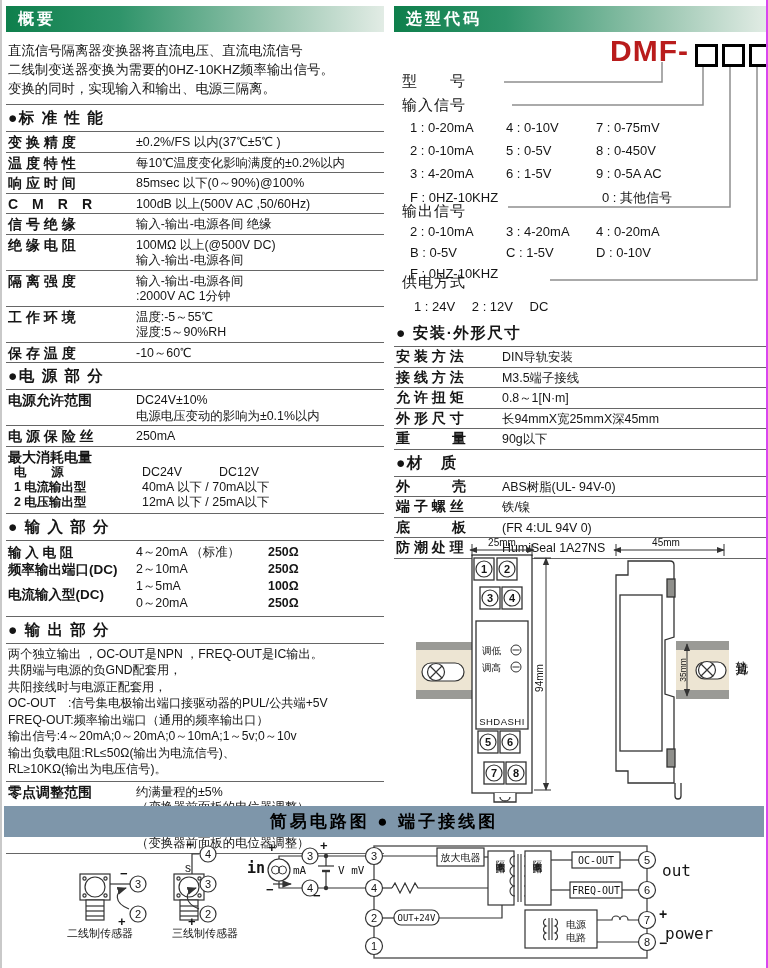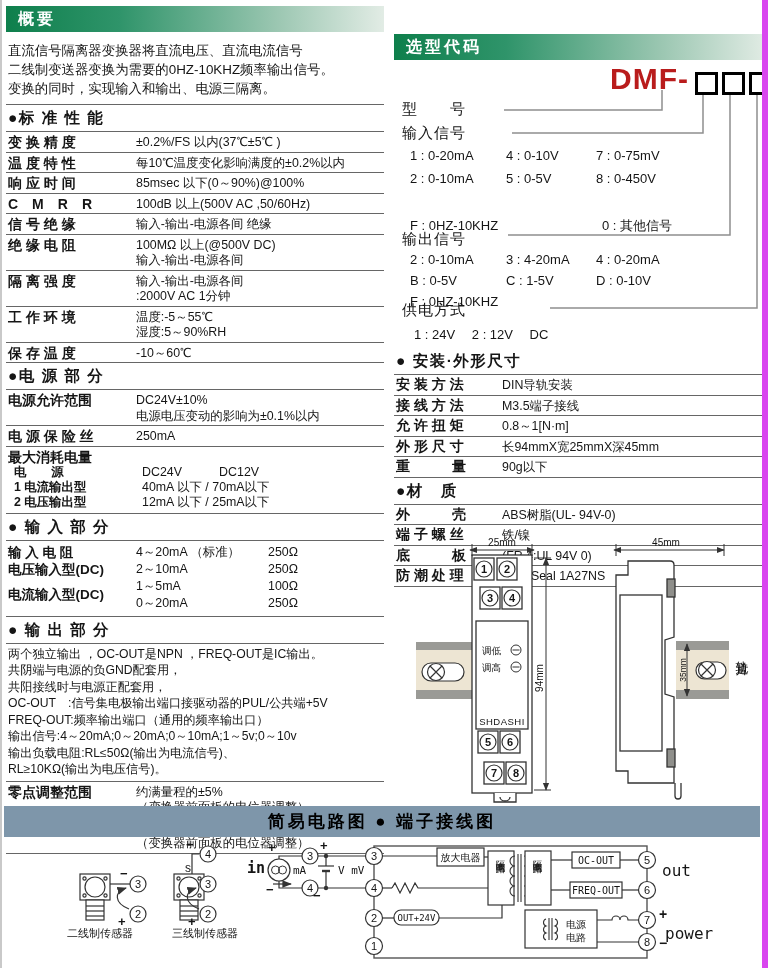--- a/index.html
+++ b/index.html
@@ -1,39 +1,39 @@
 <!DOCTYPE html>
 <html><head>
 <meta charset="utf-8">
 <style>
   html,body{margin:0;padding:0;background:#fff;}
   body{width:768px;height:968px;position:relative;font-family:"Liberation Sans",sans-serif;color:#151515;}
-  .page{position:absolute;inset:0;background:#fff;border-left:2px solid #c9c9c9;border-right:6px solid #d946ef;box-sizing:border-box;overflow:hidden;}
+  .page{position:absolute;inset:0;background:#fff;border-left:2px solid #c9c9c9;border-right:2px solid #d946ef;box-sizing:border-box;overflow:hidden;}
   .col-left{position:absolute;left:4px;top:6px;width:378px;}
-  .col-right{position:absolute;left:392px;top:6px;width:373px;margin-top:28px;}
+  .col-right{position:absolute;left:392px;top:6px;width:373px;}
   .hdr{height:26px;line-height:26px;color:#fff;font-weight:bold;font-size:16px;padding-left:12px;letter-spacing:3px;
        background:linear-gradient(90deg,#0e7f4c 0%,#2f946a 30%,#9cc7b2 72%,#e2ece5 100%);}
   .intro{margin:9px 0 6px 2px;font-size:13.4px;line-height:19px;}
   .hline{border-top:1px solid #666;}
   .sec-title{font-size:15.5px;font-weight:bold;letter-spacing:1.5px;padding:3px 2px 2px;}
   .spec{border-bottom:1px solid #666;}
   .srow{display:flex;border-top:1px solid #666;padding:2px 0 1px;}
   .srow .lbl{width:128px;flex-shrink:0;font-weight:bold;font-size:14px;line-height:16px;padding-left:2px;}
   .srow .val{font-size:12.4px;line-height:15.5px;padding-top:1px;}
   .cons{border-top:1px solid #666;padding:2px 0 3px;}
   .cons .clabel{font-weight:bold;font-size:14px;line-height:16px;padding-left:2px;}
   .cons .cline{display:flex;font-size:12.4px;line-height:15px;}
   .cons .cl{width:128px;flex-shrink:0;font-weight:bold;padding-left:8px;}
   .input-box{border-top:1px solid #666;border-bottom:1px solid #666;display:flex;padding:3px 0 4px;}
   .ib-l{width:128px;flex-shrink:0;font-weight:bold;font-size:13.5px;padding-left:2px;}
   .ib-l div{height:17px;line-height:17px;}
   .ib-l div.tall{height:34px;line-height:34px;}
   .ib-m{width:132px;font-size:12.4px;}
   .ib-m div,.ib-r div{height:17px;line-height:17px;}
-  .ib-r{font-size:12.4px;}
+  .ib-r{font-size:12.4px;font-weight:bold;}
   .outpar{font-size:12.2px;line-height:16.5px;margin:2px 0 3px 2px;}
   
   .selcode{position:relative;height:288px;}
   .sc-lines{position:absolute;left:0;top:0;}
   .dmf{position:absolute;left:216px;top:2px;font-size:30px;font-weight:bold;color:#b91c1c;letter-spacing:1px;}
   .sq{position:absolute;top:12px;width:17px;height:17px;border:3px solid #000;background:#fff;}
   .sc-label{position:absolute;font-size:15px;letter-spacing:1px;white-space:pre;}
   .opt-row{position:absolute;left:16px;font-family:Liberation Sans, sans-serif;font-size:13px;white-space:nowrap;}
   .opt-row .c1{display:inline-block;width:96px;}
   .opt-row .c2{display:inline-block;width:90px;}
@@ -154,21 +154,21 @@
         <div class="cline">
             <div class="cl">2 电压输出型</div>
             <div>12mA 以下 / 25mA以下</div>
           </div>
       </div>
     </div>
     <div class="sec-title">● 输 入 部 分</div>
     <div class="input-box">
       <div class="ib-l">
         <div>输 入 电 阻</div>
-        <div>电压输入型(DC)</div>
+        <div>频率输出端口(DC)</div>
         <div class="tall">电流输入型(DC)</div>
       </div>
       <div class="ib-m">
         <div>4～20mA （标准）</div>
         <div>2～10mA</div>
         <div>1～5mA</div>
         <div>0～20mA</div>
       </div>
       <div class="ib-r">
         <div>250Ω</div>
@@ -222,20 +222,21 @@
         </g>
       </svg>
       <div class="dmf">DMF-</div>
       <div class="sq" style="left:301px"></div>
       <div class="sq" style="left:328px"></div>
       <div class="sq" style="left:355px"></div>
       <div class="sc-label" style="left:8px;top:40px">型　　号</div>
       <div class="sc-label" style="left:8px;top:64px">输入信号</div>
       <div class="opt-row" style="top:88px"><span class="c1">1 : 0-20mA</span><span class="c2">4 : 0-10V</span><span>7 : 0-75mV</span></div>
       <div class="opt-row" style="top:111px"><span class="c1">2 : 0-10mA</span><span class="c2">5 : 0-5V</span><span>8 : 0-450V</span></div>
+      <div class="opt-row" style="top:134px"><span class="c1">3 : 4-20mA</span><span class="c2">6 : 1-5V</span><span>9 : 0-5A AC</span></div>
       <div class="opt-row" style="top:157px"><span class="w1">F : 0HZ-10KHZ</span><span>0 : 其他信号</span></div>
       <div class="sc-label" style="left:8px;top:170px">输出信号</div>
       <div class="opt-row" style="top:192px"><span class="c1">2 : 0-10mA</span><span class="c2">3 : 4-20mA</span><span>4 : 0-20mA</span></div>
       <div class="opt-row" style="top:213px"><span class="c1">B : 0-5V</span><span class="c2">C : 1-5V</span><span>D : 0-10V</span></div>
       <div class="opt-row" style="top:234px"><span>F : 0HZ-10KHZ</span></div>
       <div class="sc-label" style="left:8px;top:241px">供电方式</div>
       <div class="opt-row" style="top:266px;left:20px">1 : 24V　 2 : 12V　 DC</div>
     </div>
 
     <div class="sec-title">● 安装·外形尺寸</div>

